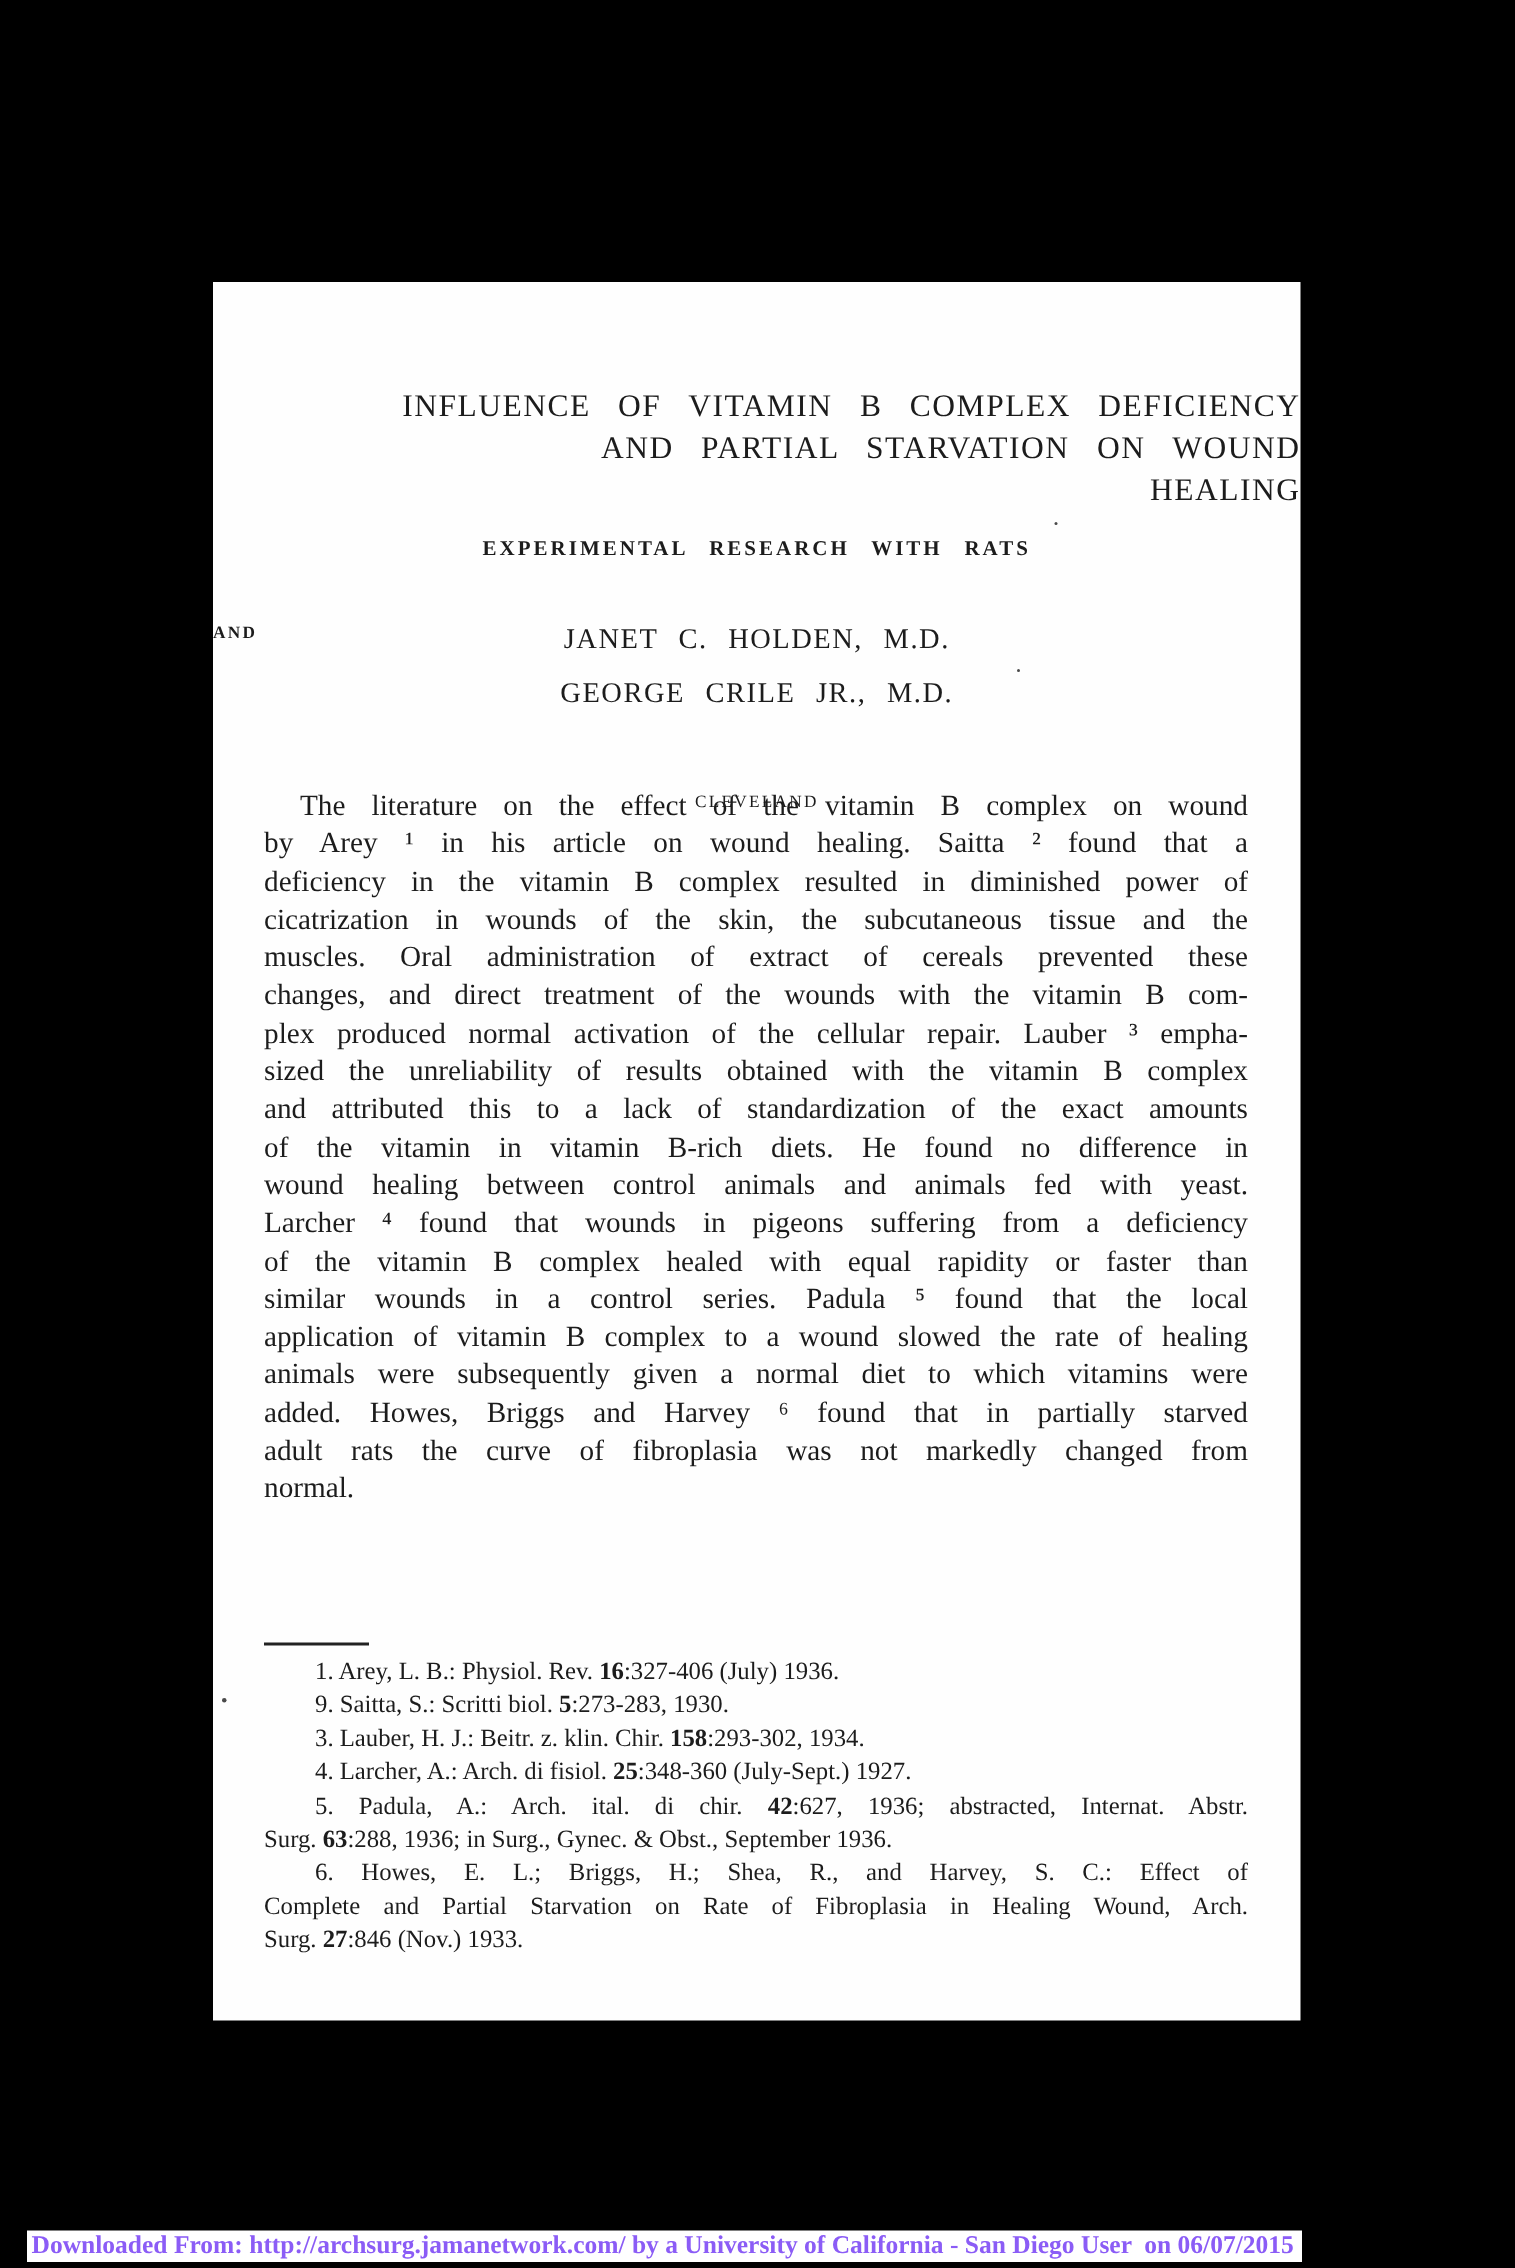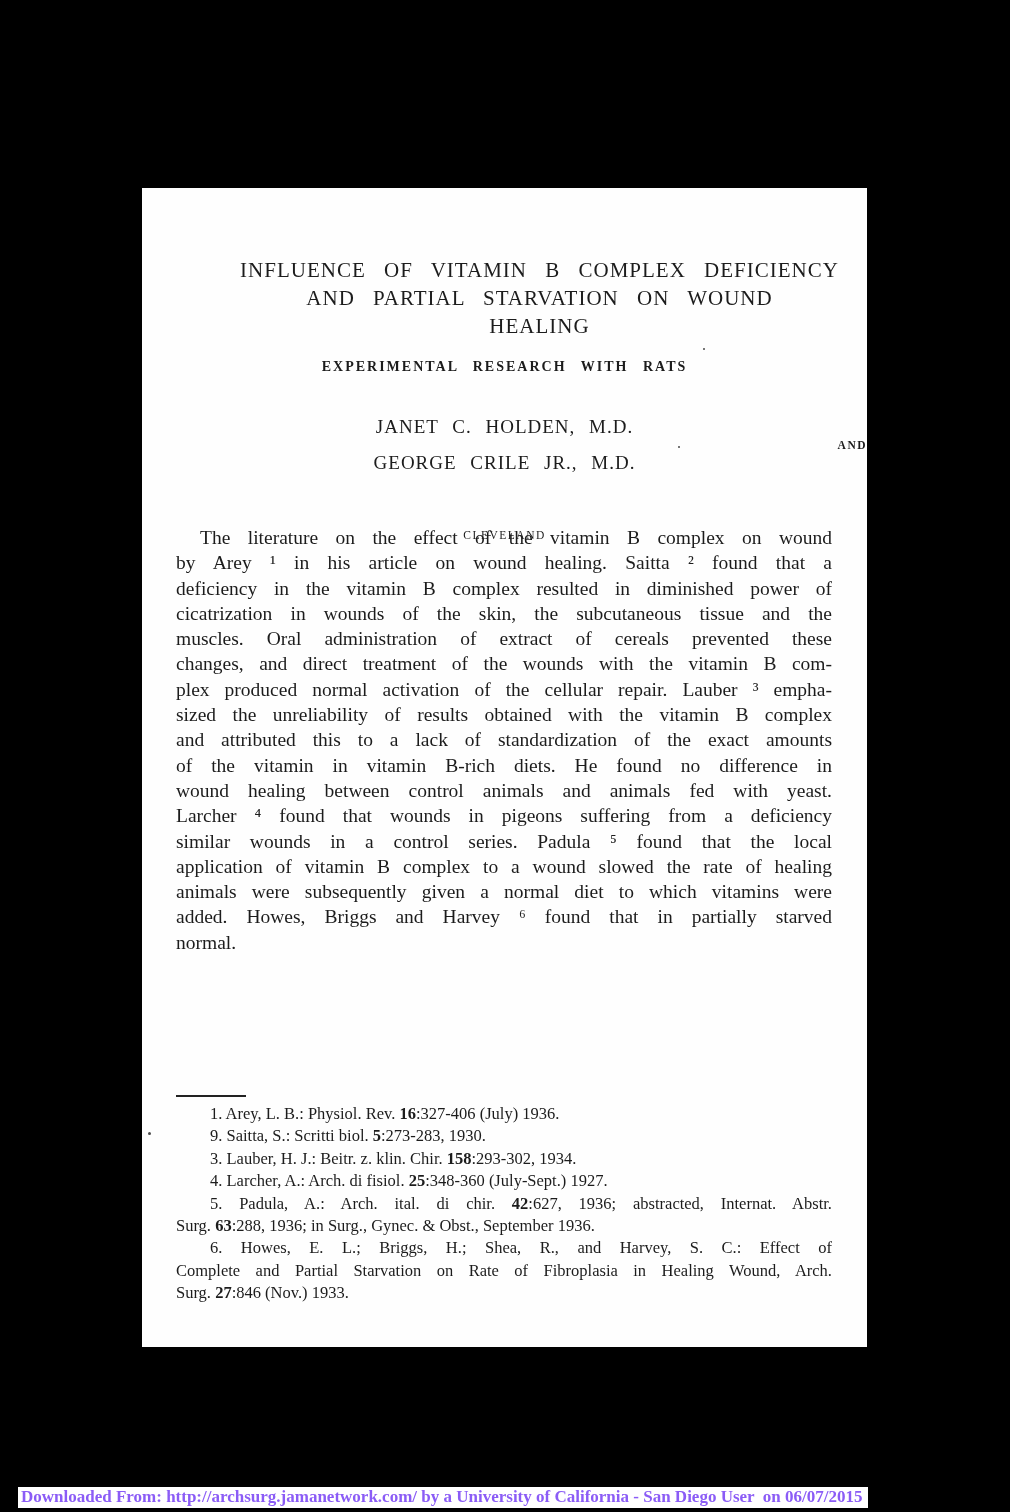--- a/index.html
+++ b/index.html
@@ -11,33 +11,33 @@
     overflow:hidden;
   }
   .paper {
     position:absolute; left:142px; top:188px;
     width:725px; height:1159px;
     background:#fefefdd; background-color:#fefefe;
     color:#1c1c1c;
   }
   .title-block {
     position:absolute; top:68px; left:0; width:100%;
-    text-align:center;
+    text-align:right;
     font-size:21px; line-height:28px;
-    letter-spacing:1px; word-spacing:12px;padding-left:35px;
+    letter-spacing:1px; word-spacing:12px;
   }
   .subtitle {
     position:absolute; top:171px; left:0; width:100%;
     text-align:center;
     font-size:14px; font-weight:bold;
     letter-spacing:2px; word-spacing:9px;
   }
   .author1 { position:absolute; top:215px; left:0; width:100%; text-align:center;
     font-size:19px; letter-spacing:1px; word-spacing:8px;margin-top:13px; }
-  .and-line { position:absolute; top:251px; left:0; width:100%; text-align:right;
+  .and-line { position:absolute; top:228px; left:0; width:100%; text-align:left;
     font-size:11.5px; font-weight:bold; letter-spacing:1.5px; }
   .author2 { position:absolute; top:264px; left:0; width:100%; text-align:center;
     font-size:19px; letter-spacing:1px; word-spacing:8px; }
   .cleveland { position:absolute; top:294px; left:0; width:100%; text-align:center;
     font-size:11.5px; font-weight:normal; letter-spacing:1.5px;margin-top:47px; }
   .body-block {
     position:absolute; left:34px; top:337px; width:656px;
     font-size:19.5px; line-height:25.3px;
   }
   .body-line {
@@ -103,24 +103,26 @@
       <div class="body-line">deficiency in the vitamin B complex resulted in diminished power of</div>
       <div class="body-line">cicatrization in wounds of the skin, the subcutaneous tissue and the</div>
       <div class="body-line">muscles.  Oral administration of extract of cereals prevented these</div>
       <div class="body-line">changes, and direct treatment of the wounds with the vitamin B com-</div>
       <div class="body-line">plex produced normal activation of the cellular repair.  Lauber ³ empha-</div>
       <div class="body-line">sized the unreliability of results obtained with the vitamin B complex</div>
       <div class="body-line">and attributed this to a lack of standardization of the exact amounts</div>
       <div class="body-line">of the vitamin in vitamin B-rich diets.  He found no difference in</div>
       <div class="body-line">wound healing between control animals and animals fed with yeast.</div>
       <div class="body-line">Larcher ⁴ found that wounds in pigeons suffering from a deficiency</div>
+      <div class="body-line">of the vitamin B complex healed with equal rapidity or faster than</div>
       <div class="body-line">similar wounds in a control series.  Padula ⁵ found that the local</div>
       <div class="body-line">application of vitamin B complex to a wound slowed the rate of healing</div>
       <div class="body-line">animals were subsequently given a normal diet to which vitamins were</div>
       <div class="body-line">added.  Howes, Briggs and Harvey ⁶ found that in partially starved</div>
+      <div class="body-line">adult rats the curve of fibroplasia was not markedly changed from</div>
       <div class="body-line last">normal.</div>
     </div>
 
   <div class="fn-rule"></div>
   <div class="fn-block">
       <div class="fn-line indent"><span>1. Arey, L. B.:  Physiol. Rev. </span><b>16</b><span>:327-406 (July) 1936.</span></div>
       <div class="fn-line indent"><span>9. Saitta, S.:  Scritti biol. </span><b>5</b><span>:273-283, 1930.</span></div>
       <div class="fn-line indent"><span>3. Lauber, H. J.:  Beitr. z. klin. Chir. </span><b>158</b><span>:293-302, 1934.</span></div>
       <div class="fn-line indent"><span>4. Larcher, A.:  Arch. di fisiol. </span><b>25</b><span>:348-360 (July-Sept.) 1927.</span></div>
       <div class="fn-line indent justify"><span>5. Padula, A.:  Arch. ital. di chir. </span><b>42</b><span>:627, 1936; abstracted, Internat. Abstr.</span></div>

